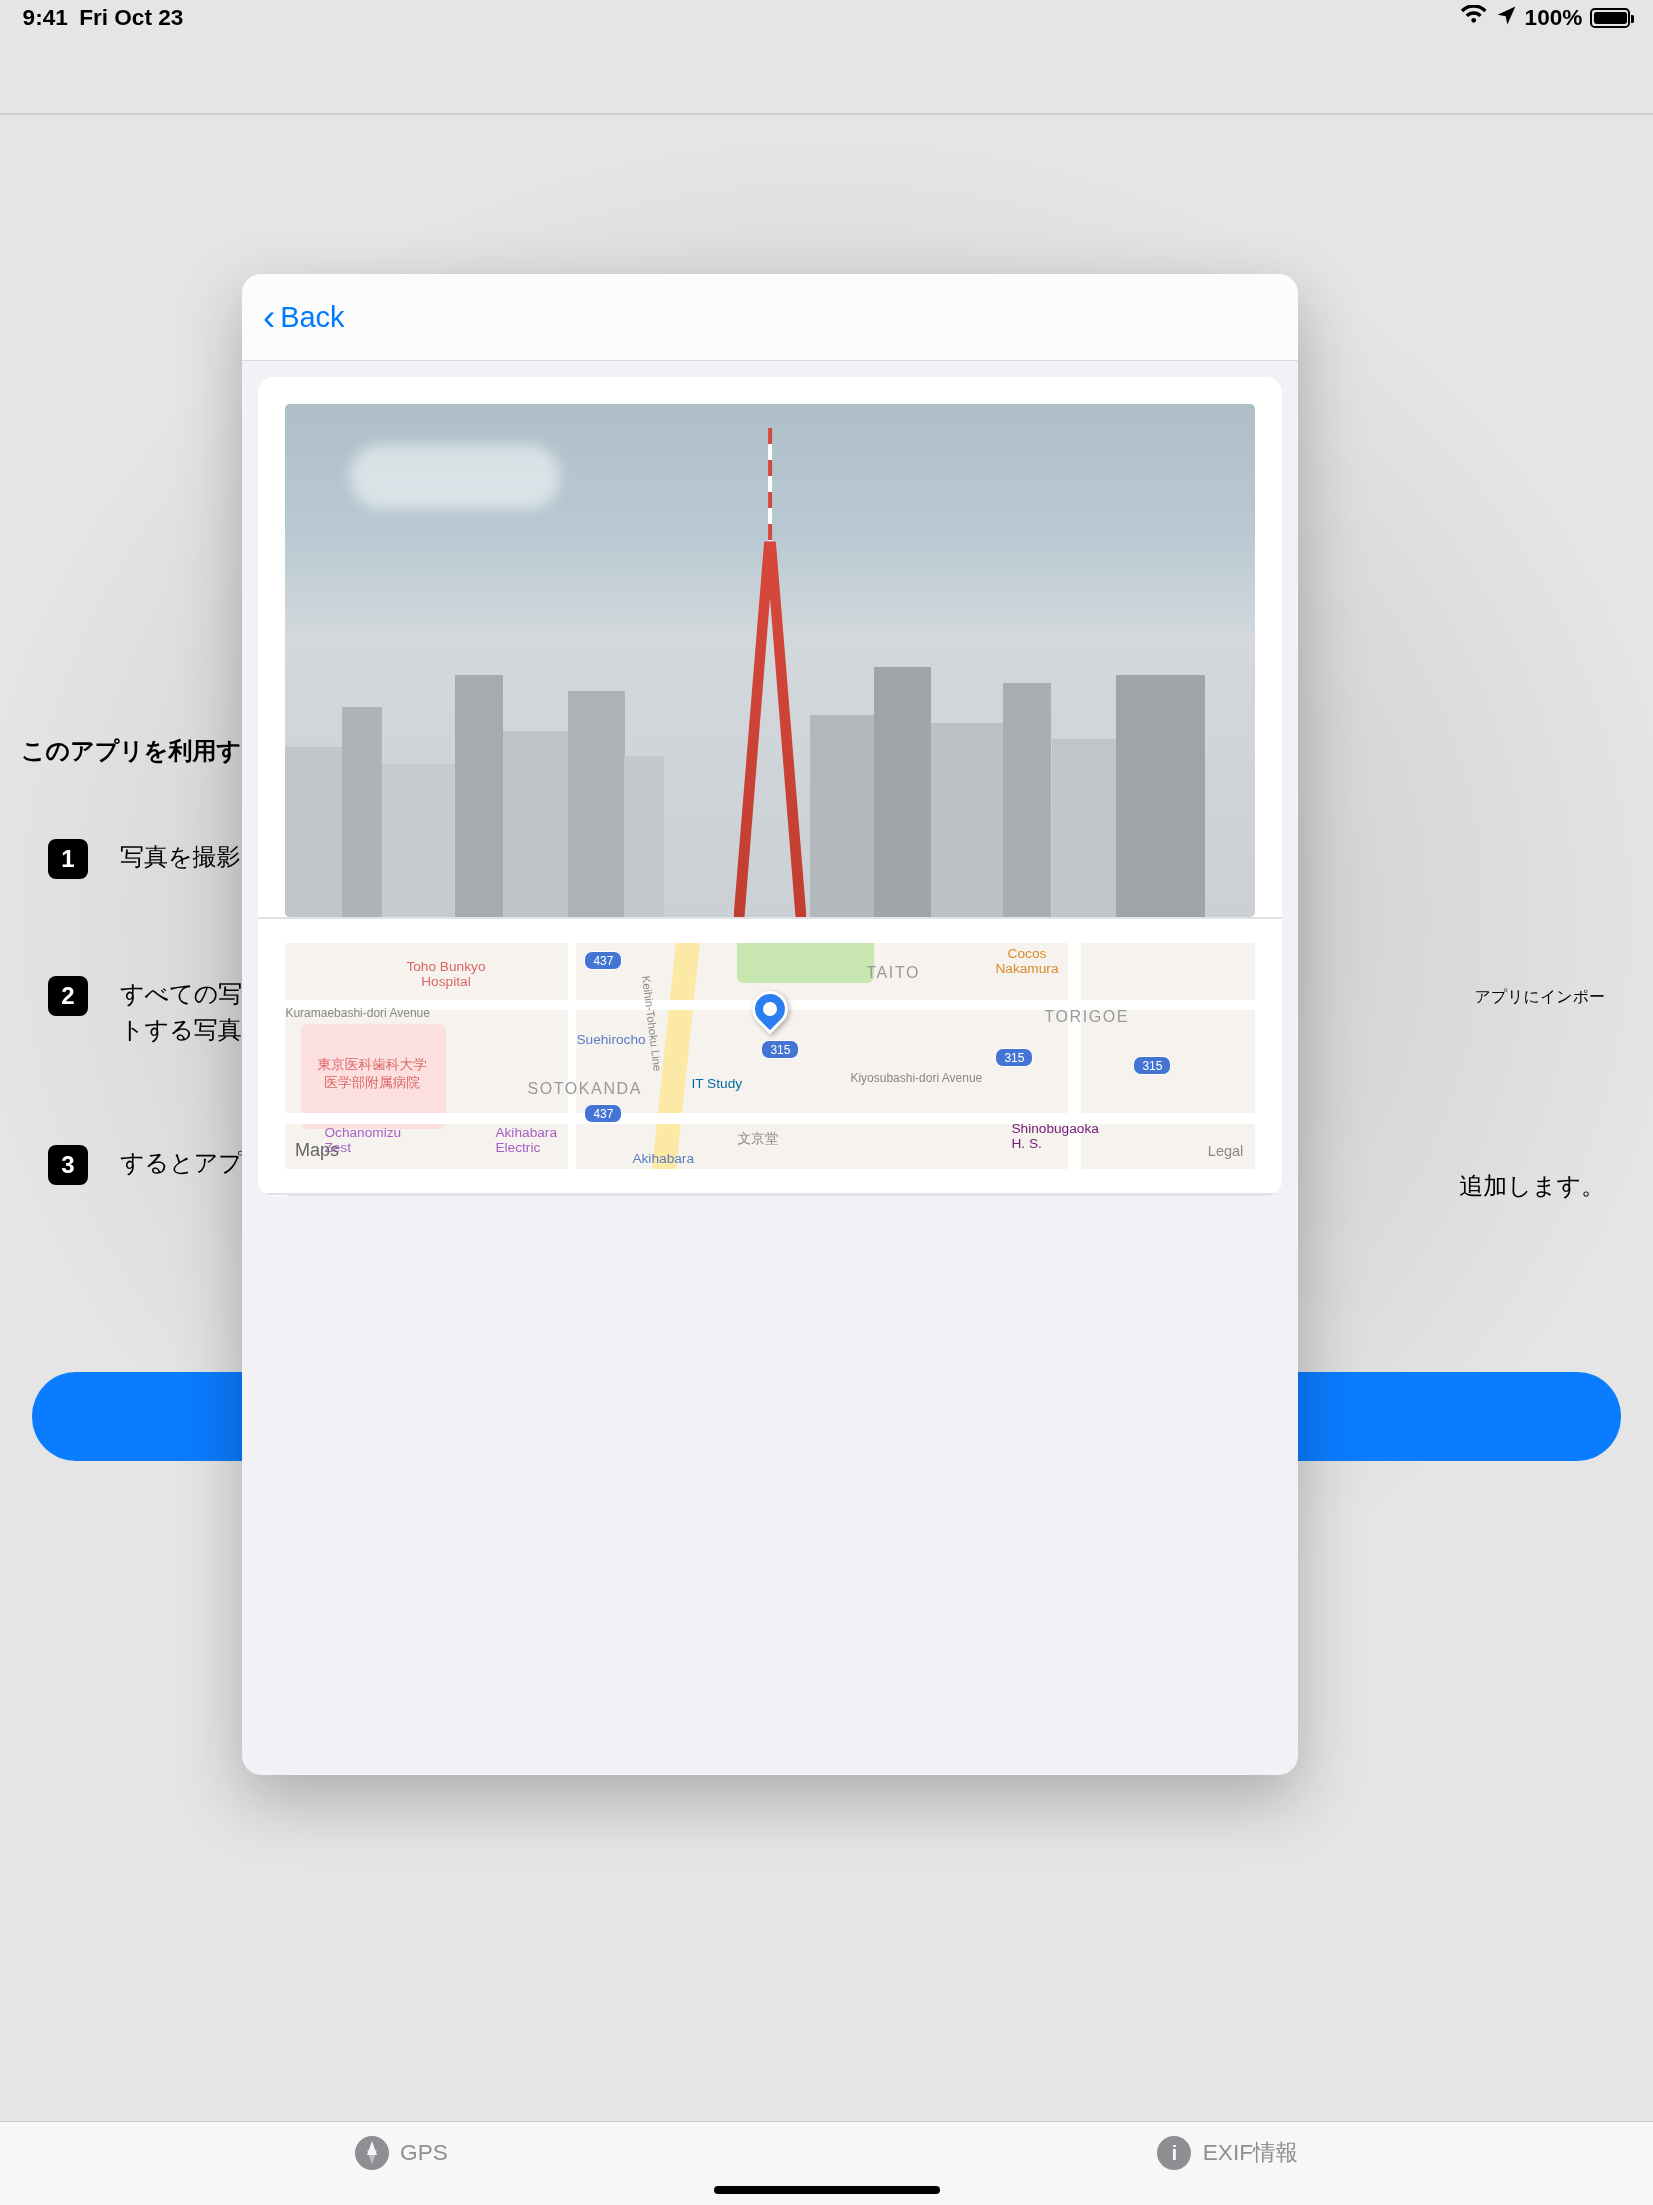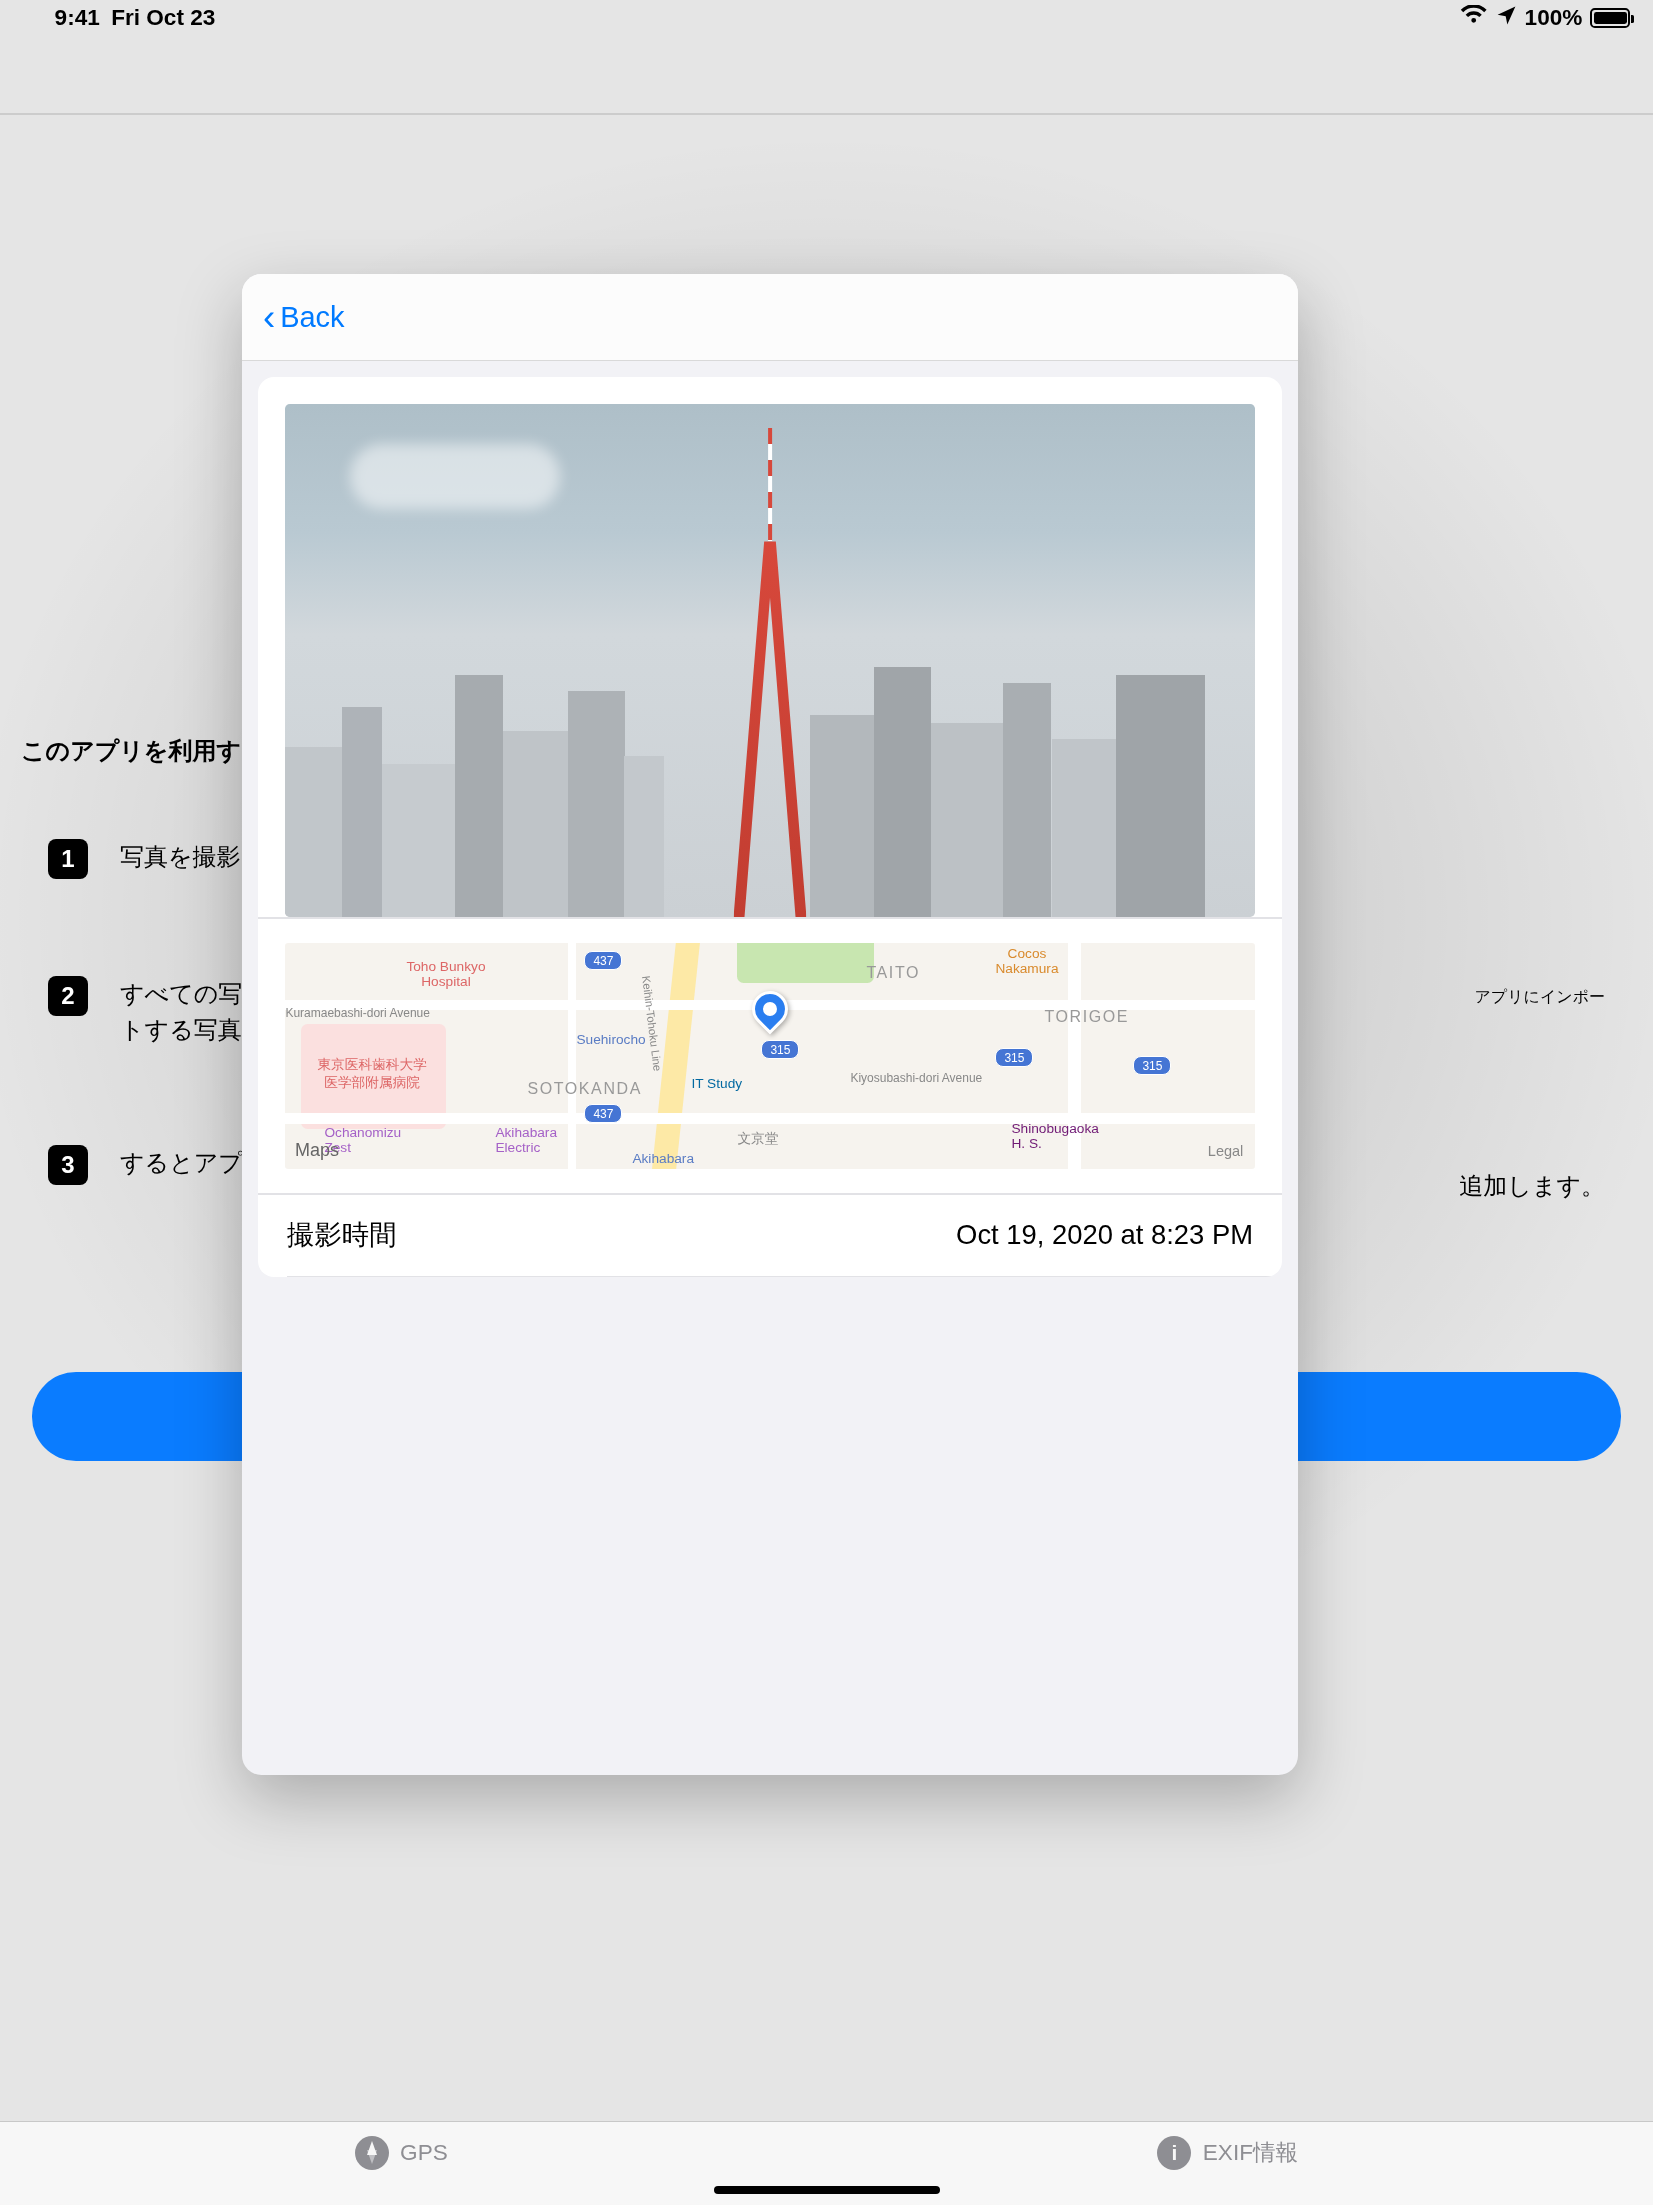--- a/index.html
+++ b/index.html
@@ -3,21 +3,21 @@
   <meta charset="utf-8">
   <style>
     * { margin:0; padding:0; box-sizing:border-box; }
     body { width:1653px; height:2205px; background:#e5e5e5;
            font-family:-apple-system,BlinkMacSystemFont,"Helvetica Neue",Arial,sans-serif;
            position:relative; overflow:hidden; }
 
     
     .status { position:absolute; top:0; left:0; right:0; height:36px;
               display:flex; align-items:center; padding:0 22.6px;
-              font-size:22.6px; font-weight:600; color:#000;margin-left:32px; }
+              font-size:22.6px; font-weight:600; color:#000; }
     .status .left { display:flex; gap:11.3px; align-items:center; }
     .status .right { margin-left:auto; display:flex; gap:8px; align-items:center; }
     .battery-shell{ width:40px; height:19.4px; border:2px solid #000; border-radius:4.8px; position:relative; }
     .battery-shell::after{ content:""; position:absolute; right:-5.7px; top:4.8px; width:3.2px; height:8px; background:#000; border-radius:0 1.6px 1.6px 0; }
     .battery-fill{ position:absolute; inset:1.6px; background:#000; border-radius:2.4px; }
 
     .divider-line{ position:absolute; top:113px; left:0; right:0; height:1.6px; background:#ccc; }
 
     
     .bg { position:absolute; top:113px; left:0; right:0; bottom:84px;
@@ -228,24 +228,20 @@
 H. S.</div>
           <div class="map-label" style="left:0;top:63px;font-size:12px">Kuramaebashi-dori Avenue</div>
           <div class="map-label" style="left:565px;top:128px;font-size:12px">Kiyosubashi-dori Avenue</div>
           <div class="map-label" style="left:367px;top:32px;font-size:11.3px;transform:rotate(83deg);transform-origin:left top">Keihin-Tohoku Line</div>
           <div class="map-pin"></div>
           <div class="map-apple"> <span>Maps</span></div>
           <div class="map-legal">Legal</div>
         </div>
       </div>
       <div class="sep"></div>
-      <div class="info-row">
-        <span class="info-label">撮影時間</span>
-        <span class="info-val">Oct 19, 2020 at 8:23 PM</span>
-      </div>
       <div class="thin-sep"></div>
     </div>
   </div>
 </div>
 
 <div class="tabbar">
   <div class="tab">
     <span class="tab-icon compass"></span>
     <span>GPS</span>
   </div>

